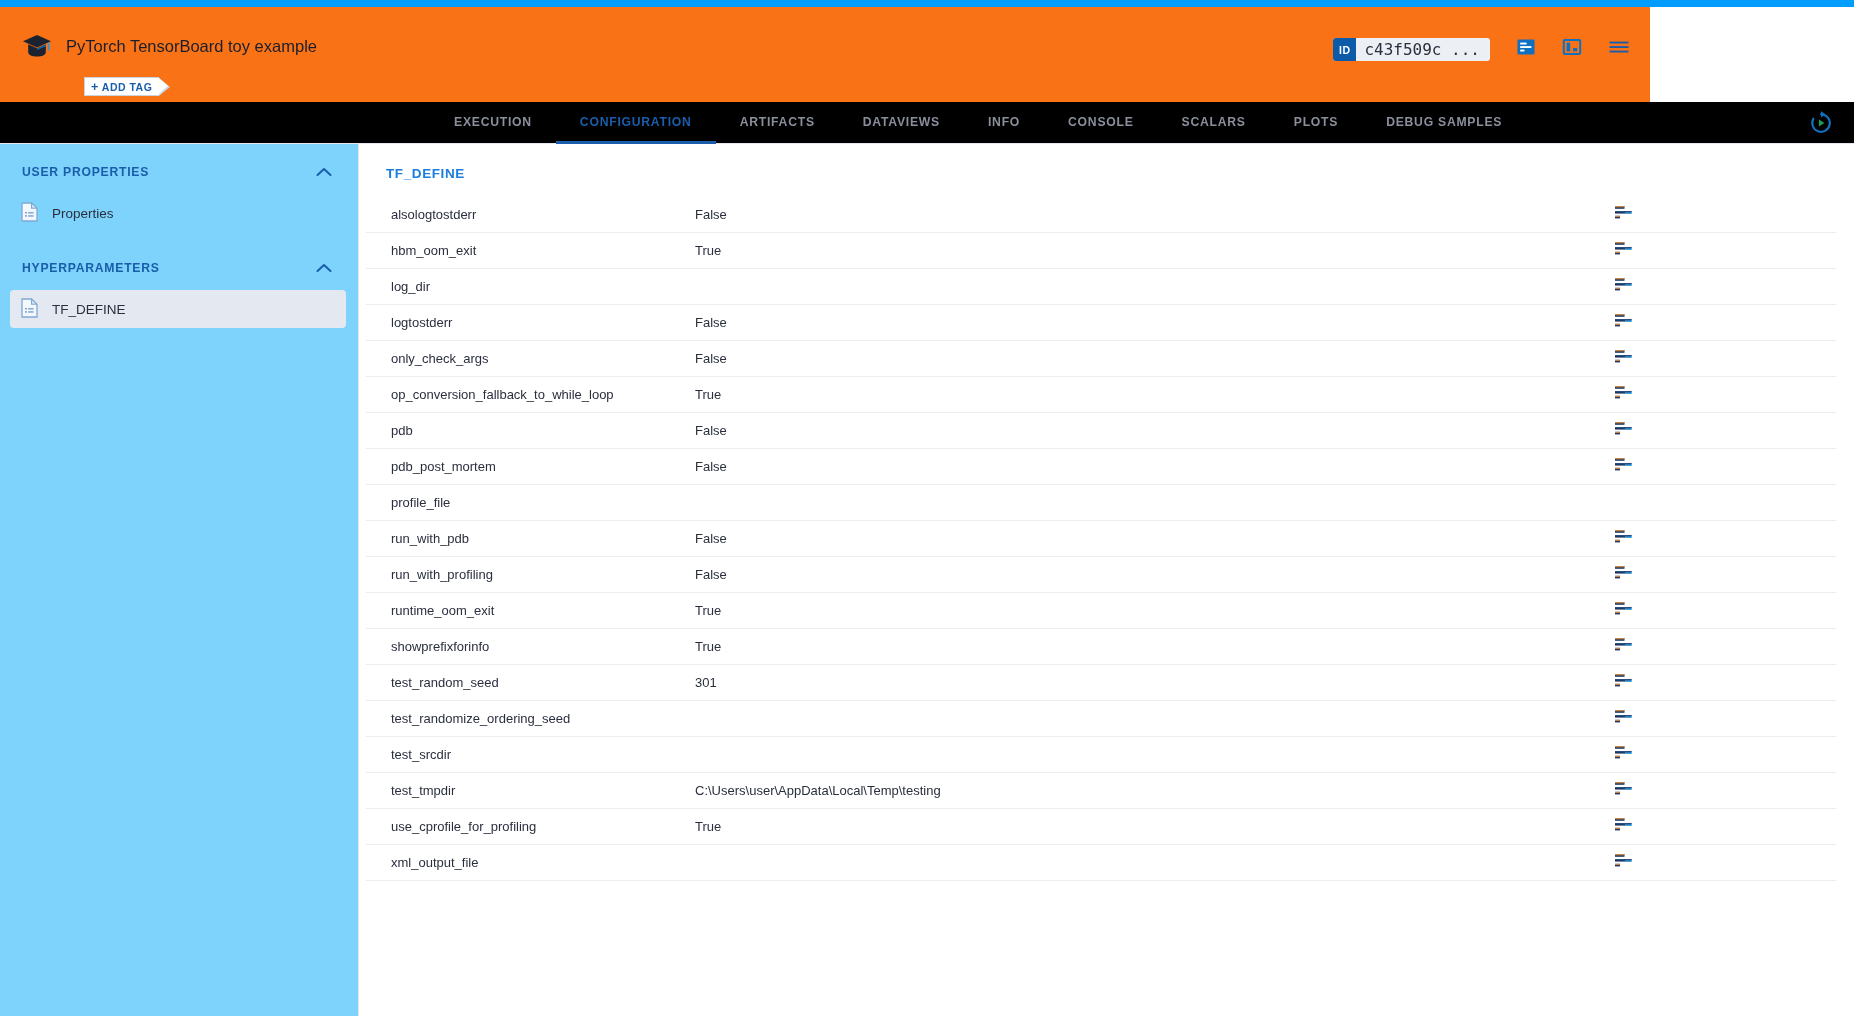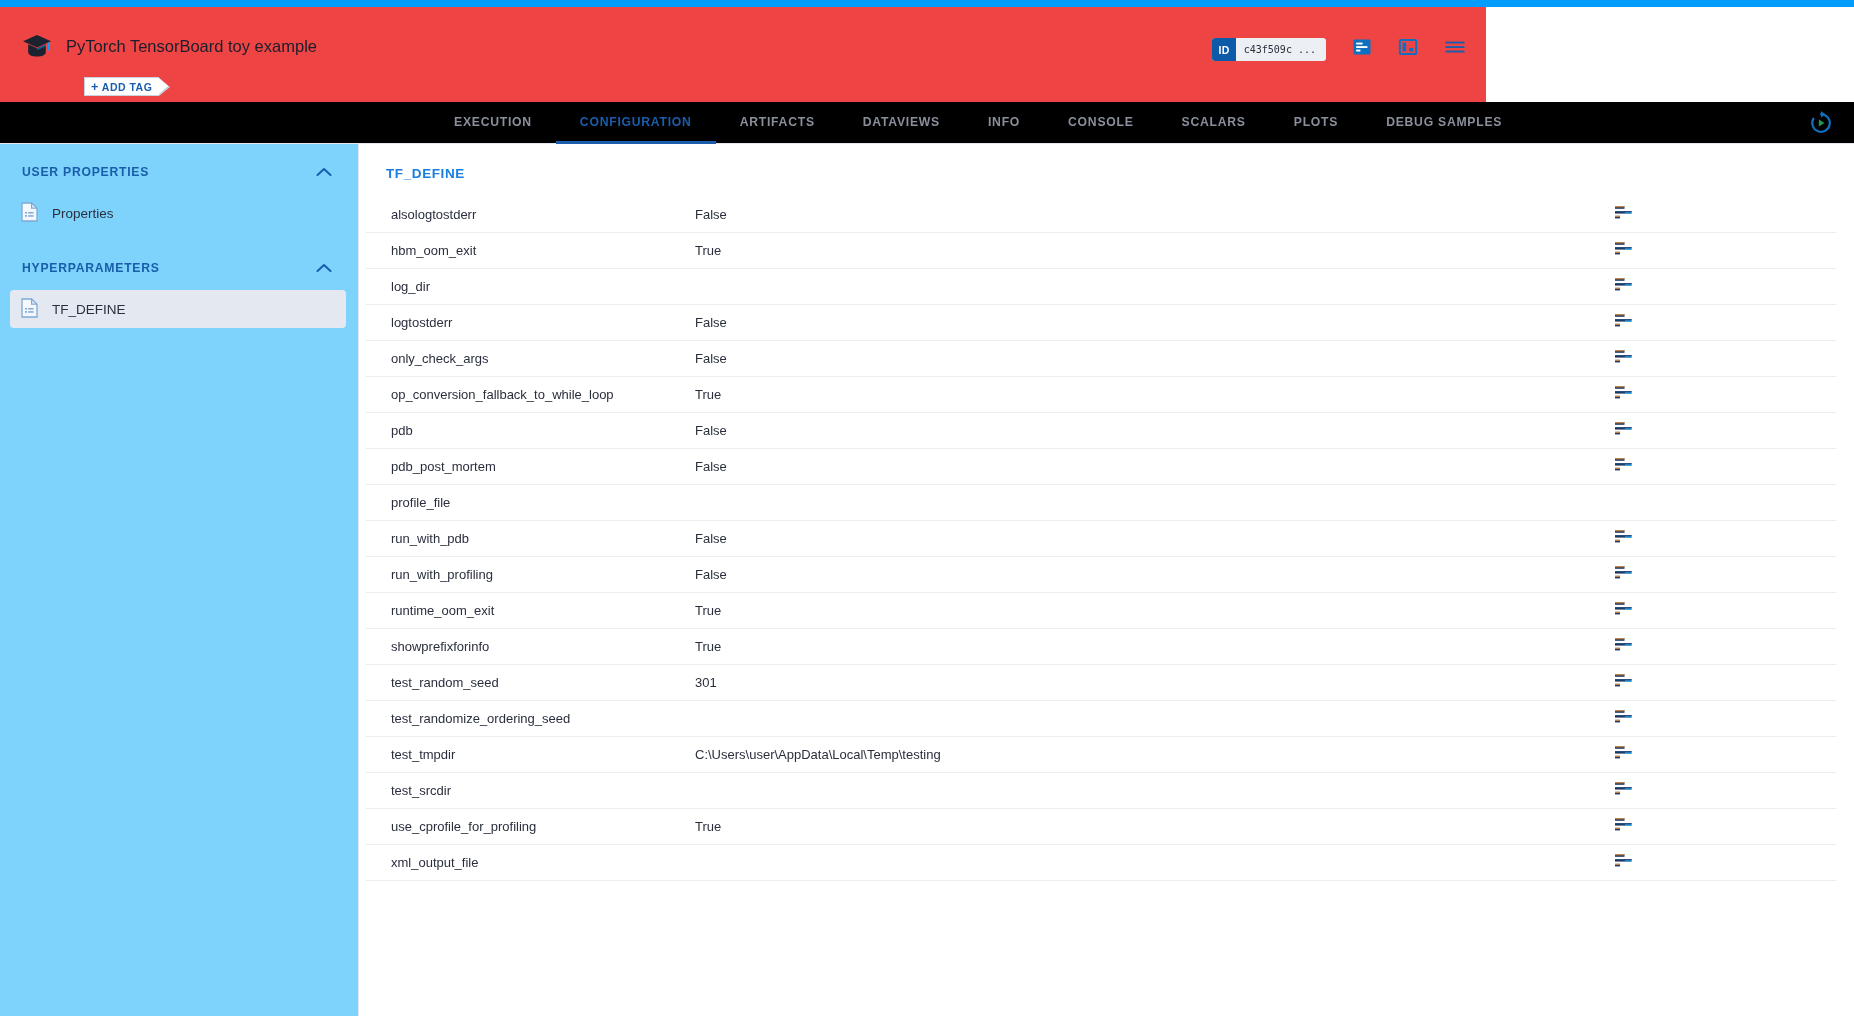--- a/index.html
+++ b/index.html
@@ -29,22 +29,22 @@
     letter-spacing: 0.9px;
     line-height: 24px;
     display: flex; align-items: center; justify-content: center;
     clip-path: polygon(0 0, 100% 0, 88% 100%, 12% 100%);
     min-width: 104px;
   }
 
   
   .header {
     position: absolute; top: 7px; left: 0;
-    width: 1486px; height: 95px;
-    background: #ef4444;
+    width: 1650px; height: 95px;
+    background: #f97316;
   }
   .logo-title-wrap {
     position: absolute; left: 22px; top: 26px;
     display: flex; align-items: center; gap: 14px;
   }
   .logo-icon { width: 30px; height: 26px; display: block; }
   .exp-title {
     font-size: 16.5px;
     color: #1a1e2c;
     font-weight: normal;
@@ -103,21 +103,21 @@
     color: #fff;
     font-size: 10.5px;
     font-weight: bold;
     letter-spacing: 0.4px;
     padding: 0 6px;
     height: 23px;
     display: flex; align-items: center;
   }
   .id-chip-val {
     color: #2a2f3d;
-    font-size: 10px;
+    font-size: 16px;
     font-family: "DejaVu Sans Mono", "Liberation Mono", monospace;
     padding: 0 10px 0 8px;
     white-space: nowrap;
   }
   .hdr-icon { cursor: pointer; display: block; }
 
   
   .tabbar {
     position: absolute; top: 102px; left: 0;
     width: 1854px; height: 42px;
@@ -560,46 +560,46 @@
             <rect x="1" y="1.2" width="9.5" height="2.6" fill="#1b3a63"></rect>
             <rect x="1" y="1.2" width="9.5" height="1.1" fill="#e08a3c"></rect>
             <rect x="1" y="6.0" width="16.5" height="2.6" fill="#1b3a63"></rect>
             <rect x="1" y="6.0" width="16.5" height="1.1" fill="#2a4f7e"></rect>
             <rect x="11" y="7.4" width="6.5" height="1.2" fill="#29a8ff"></rect>
             <rect x="1" y="10.8" width="5.0" height="2.6" fill="#1b3a63"></rect>
             <rect x="1" y="10.8" width="5.0" height="1.1" fill="#e08a3c"></rect>
           </svg></span>
       </div>
       <div class="param-row">
+        <div class="param-key">test_srcdir</div>
+        <div class="param-val"></div>
+        <span class="param-icon"><svg width="22" height="16" viewBox="0 0 22 16">
+            <rect x="1" y="1.2" width="9.5" height="2.6" fill="#1b3a63"></rect>
+            <rect x="1" y="1.2" width="9.5" height="1.1" fill="#e08a3c"></rect>
+            <rect x="1" y="6.0" width="16.5" height="2.6" fill="#1b3a63"></rect>
+            <rect x="1" y="6.0" width="16.5" height="1.1" fill="#2a4f7e"></rect>
+            <rect x="11" y="7.4" width="6.5" height="1.2" fill="#29a8ff"></rect>
+            <rect x="1" y="10.8" width="5.0" height="2.6" fill="#1b3a63"></rect>
+            <rect x="1" y="10.8" width="5.0" height="1.1" fill="#e08a3c"></rect>
+          </svg></span>
+      </div>
+      <div class="param-row">
         <div class="param-key">test_tmpdir</div>
         <div class="param-val">C:\Users\user\AppData\Local\Temp\testing</div>
         <span class="param-icon"><svg width="22" height="16" viewBox="0 0 22 16">
             <rect x="1" y="1.2" width="9.5" height="2.6" fill="#1b3a63"></rect>
             <rect x="1" y="1.2" width="9.5" height="1.1" fill="#e08a3c"></rect>
             <rect x="1" y="6.0" width="16.5" height="2.6" fill="#1b3a63"></rect>
             <rect x="1" y="6.0" width="16.5" height="1.1" fill="#2a4f7e"></rect>
             <rect x="11" y="7.4" width="6.5" height="1.2" fill="#29a8ff"></rect>
             <rect x="1" y="10.8" width="5.0" height="2.6" fill="#1b3a63"></rect>
             <rect x="1" y="10.8" width="5.0" height="1.1" fill="#e08a3c"></rect>
           </svg></span>
       </div>
       <div class="param-row">
-        <div class="param-key">test_srcdir</div>
-        <div class="param-val"></div>
-        <span class="param-icon"><svg width="22" height="16" viewBox="0 0 22 16">
-            <rect x="1" y="1.2" width="9.5" height="2.6" fill="#1b3a63"></rect>
-            <rect x="1" y="1.2" width="9.5" height="1.1" fill="#e08a3c"></rect>
-            <rect x="1" y="6.0" width="16.5" height="2.6" fill="#1b3a63"></rect>
-            <rect x="1" y="6.0" width="16.5" height="1.1" fill="#2a4f7e"></rect>
-            <rect x="11" y="7.4" width="6.5" height="1.2" fill="#29a8ff"></rect>
-            <rect x="1" y="10.8" width="5.0" height="2.6" fill="#1b3a63"></rect>
-            <rect x="1" y="10.8" width="5.0" height="1.1" fill="#e08a3c"></rect>
-          </svg></span>
-      </div>
-      <div class="param-row">
         <div class="param-key">use_cprofile_for_profiling</div>
         <div class="param-val">True</div>
         <span class="param-icon"><svg width="22" height="16" viewBox="0 0 22 16">
             <rect x="1" y="1.2" width="9.5" height="2.6" fill="#1b3a63"></rect>
             <rect x="1" y="1.2" width="9.5" height="1.1" fill="#e08a3c"></rect>
             <rect x="1" y="6.0" width="16.5" height="2.6" fill="#1b3a63"></rect>
             <rect x="1" y="6.0" width="16.5" height="1.1" fill="#2a4f7e"></rect>
             <rect x="11" y="7.4" width="6.5" height="1.2" fill="#29a8ff"></rect>
             <rect x="1" y="10.8" width="5.0" height="2.6" fill="#1b3a63"></rect>
             <rect x="1" y="10.8" width="5.0" height="1.1" fill="#e08a3c"></rect>

